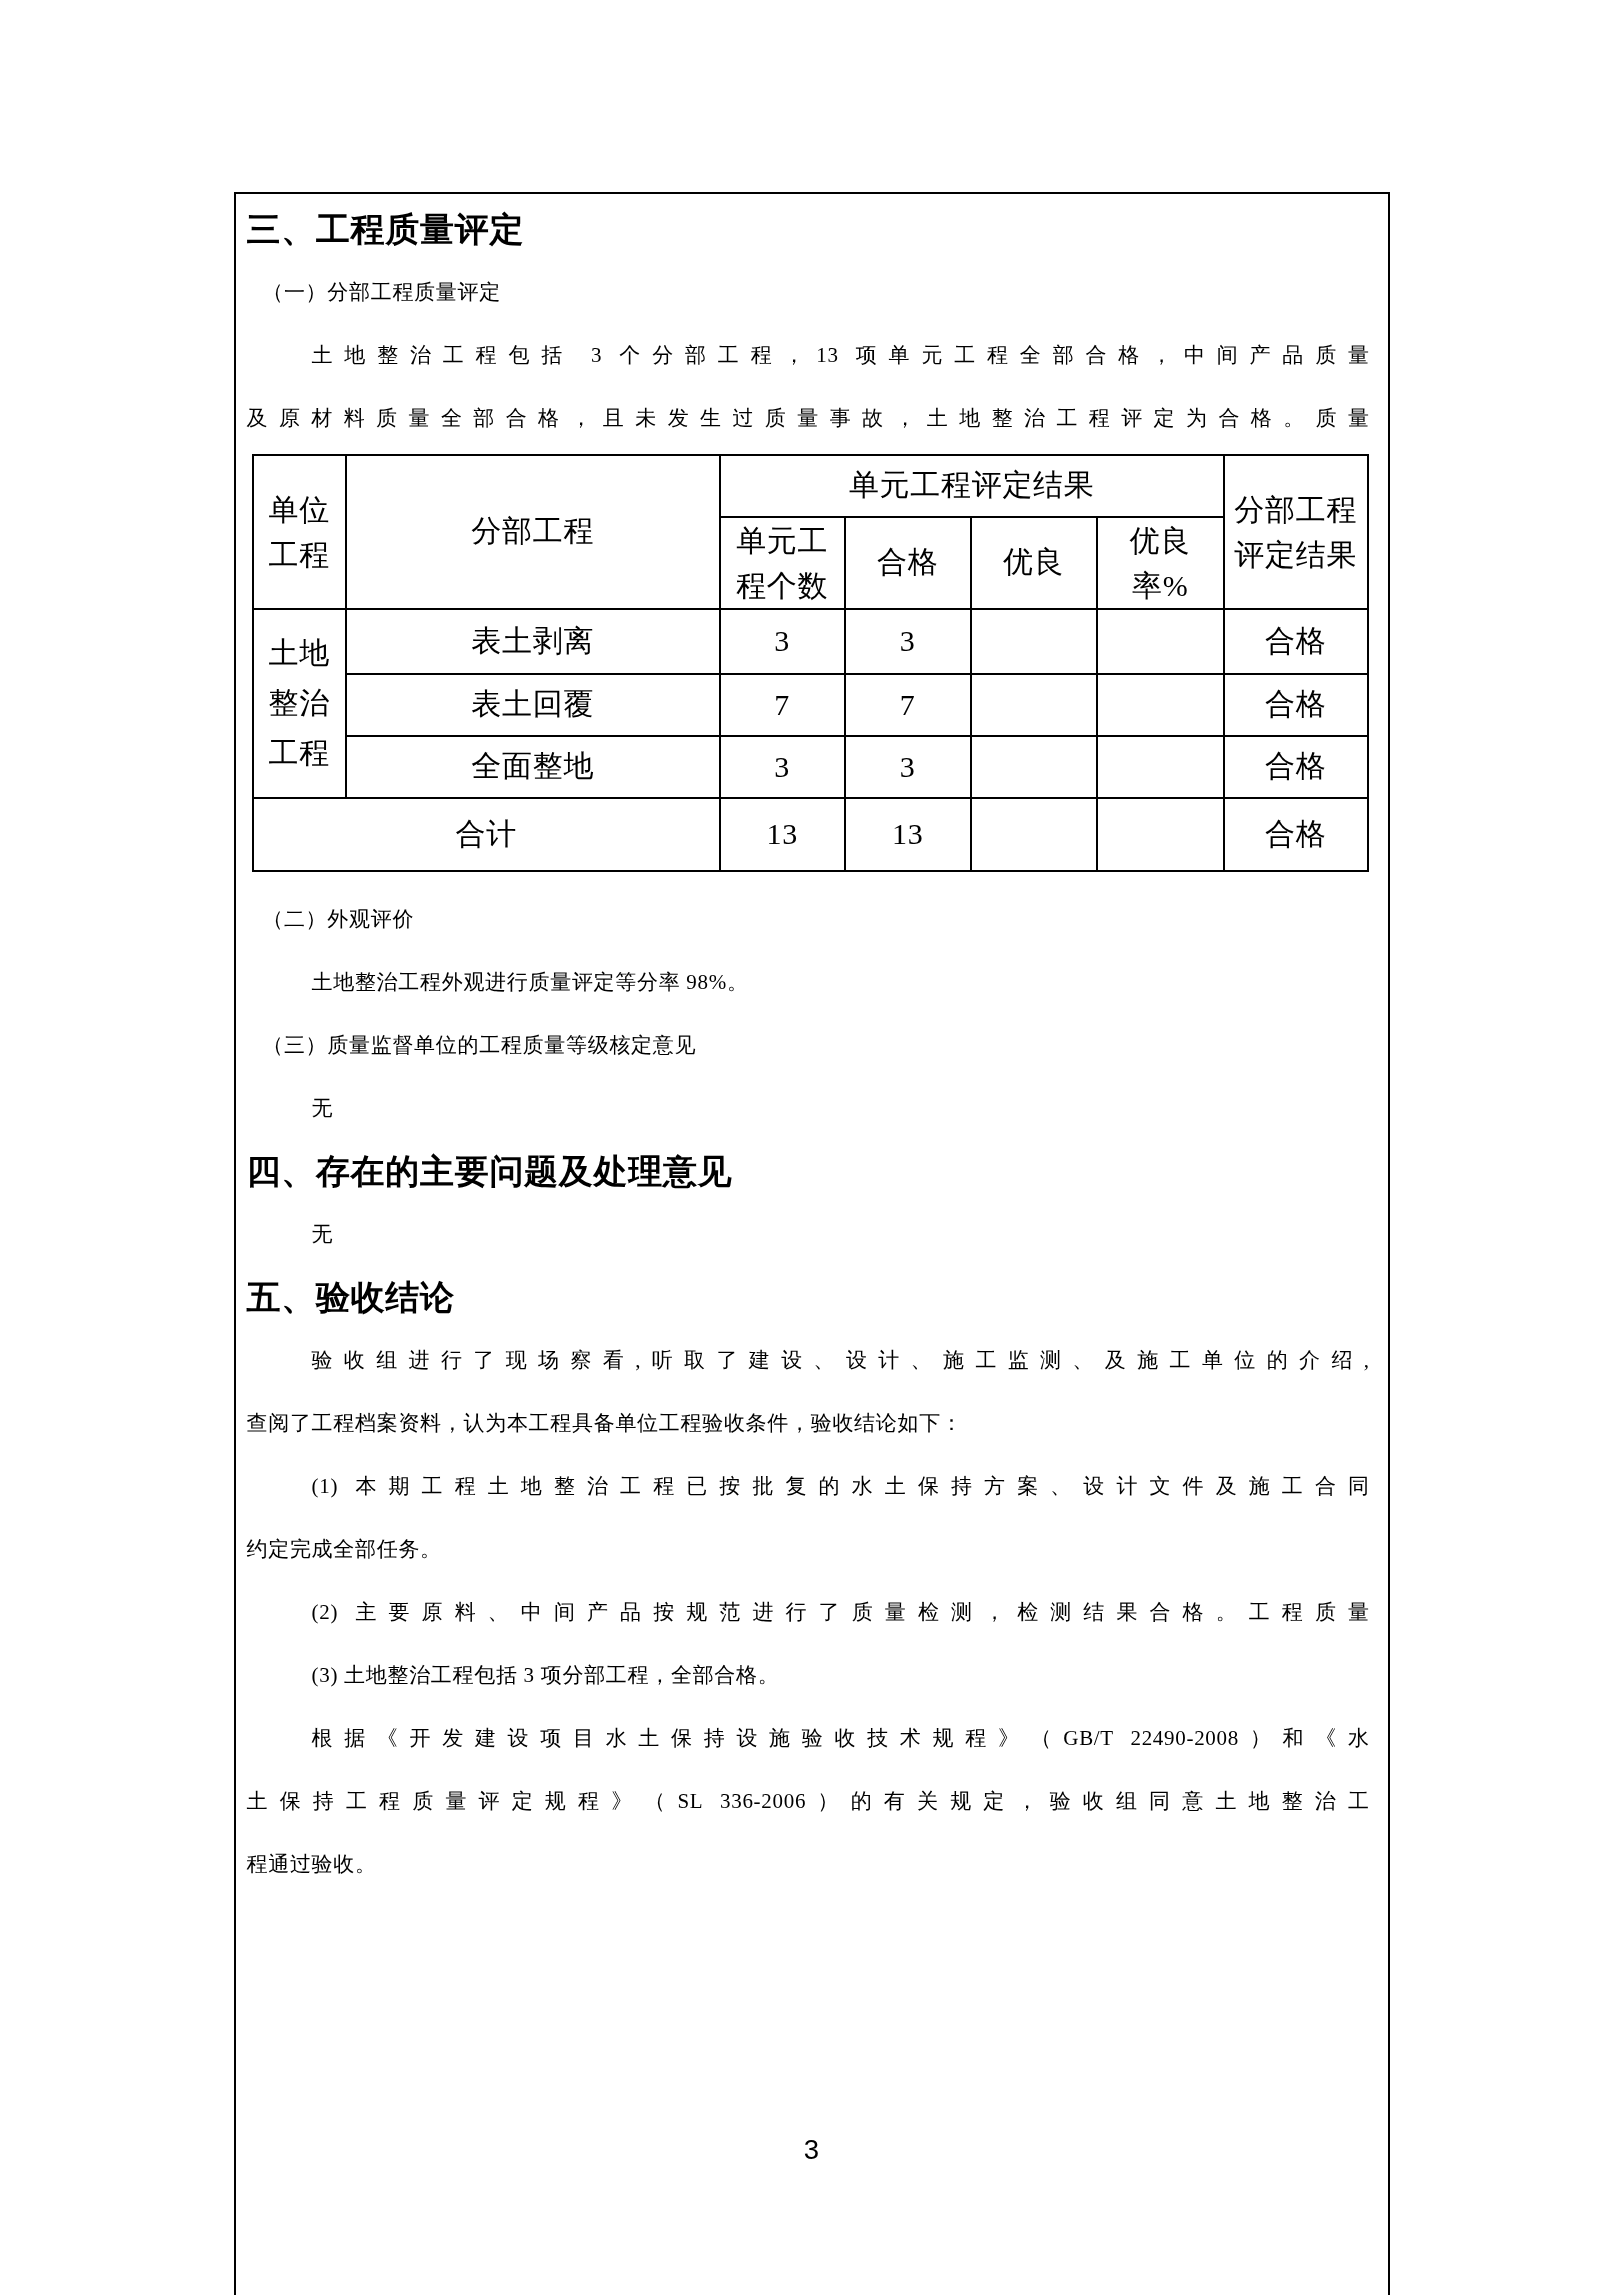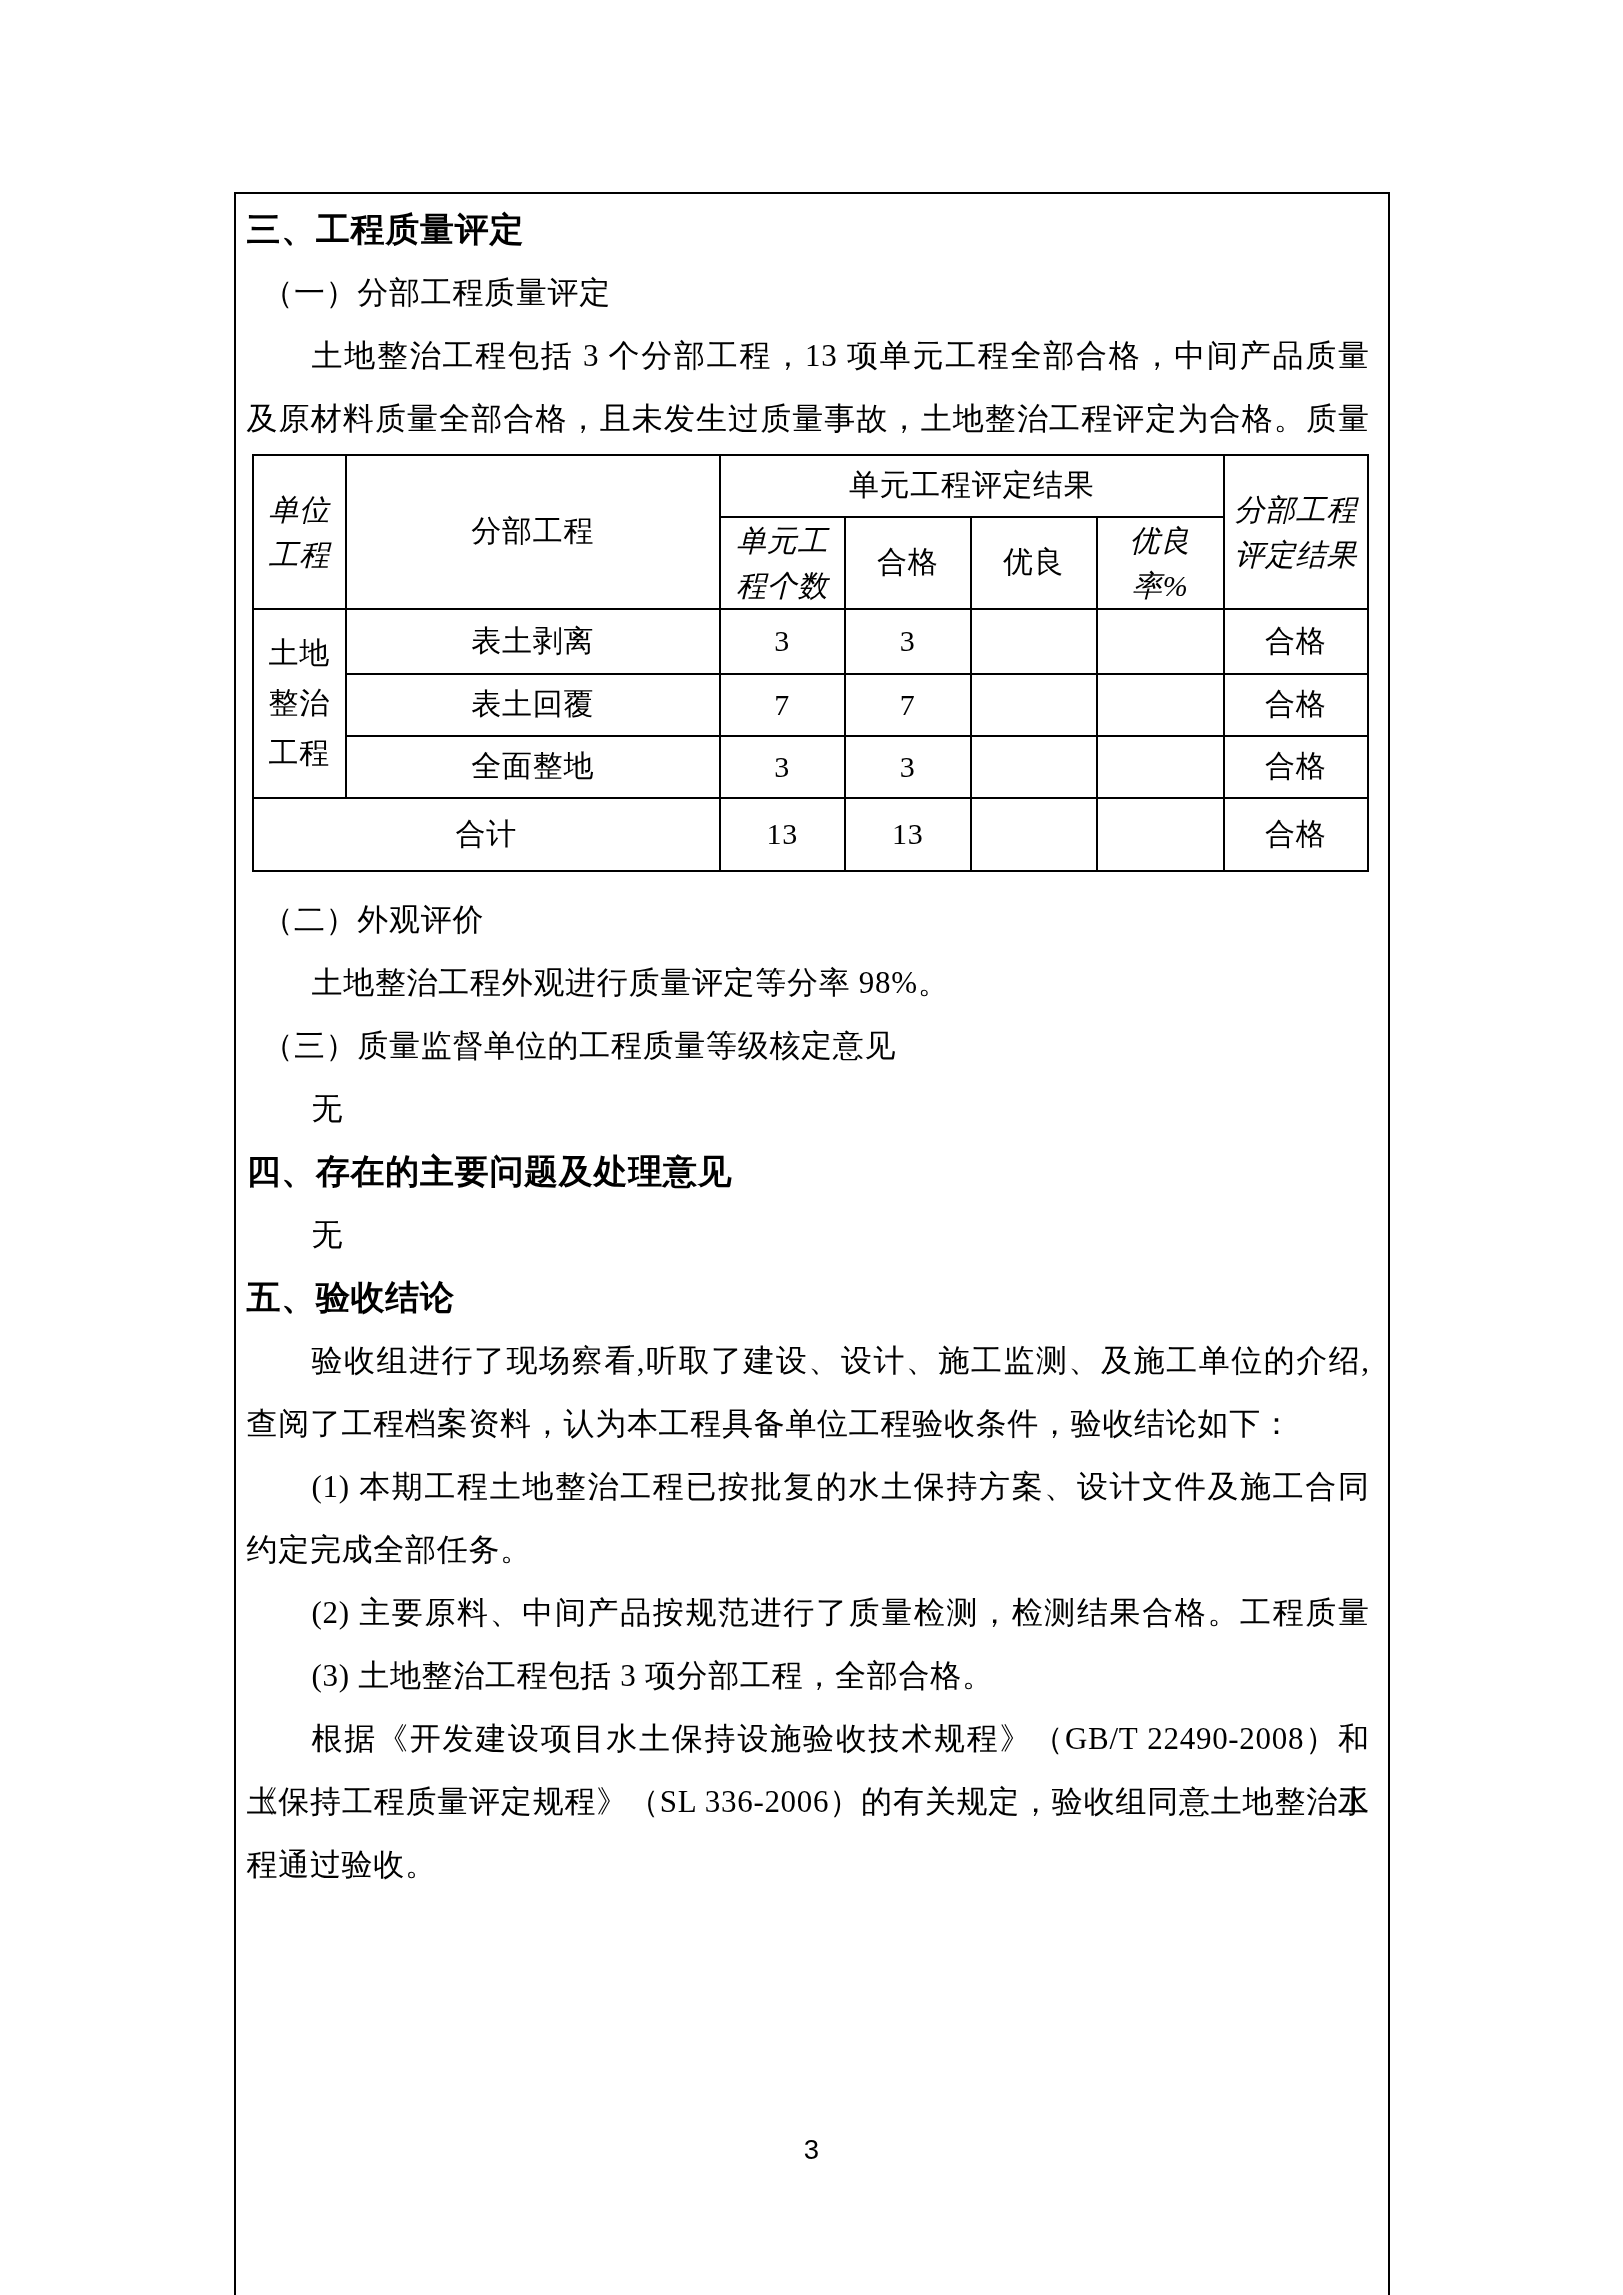--- a/index.html
+++ b/index.html
@@ -22,21 +22,21 @@
     position: absolute;
     left: 234px;
     top: 192px;
     width: 1156px;
     height: 2194px;
     border: 2.6px solid #000000;
     box-sizing: border-box;
     padding: 3.9px 18.3px 0 10.5px;
   }
   .line {
-    font-size: 31px;
+    font-size: 21px;
     line-height: 63px;
     height: 63px;
     letter-spacing: 0.7px;
     white-space: nowrap;
     overflow: visible;
   }
   .fill {
     white-space: normal;
     text-align: justify;
     text-align-last: justify;
@@ -63,21 +63,21 @@
     font-size: 30px;
     letter-spacing: 0.7px;
     padding: 0;
   }
   .tr-h1 { height: 62px; }
   .tr-h2 { height: 87px; }
   .tr-r1 { height: 65px; }
   .tr-r2 { height: 62px; }
   .tr-r3 { height: 62px; }
   .tr-tot { height: 73px; }
-  .cell-2line div { line-height: 45px; font-style: italic; }
+  .cell-2line div { line-height: 45px; }
   .cell-3line div { line-height: 50px; }
 
   .pageno {
     position: absolute;
     left: 0;
     top: 2124px;
     width: 1623px;
     height: 52px;
     line-height: 52px;
     text-align: center;

